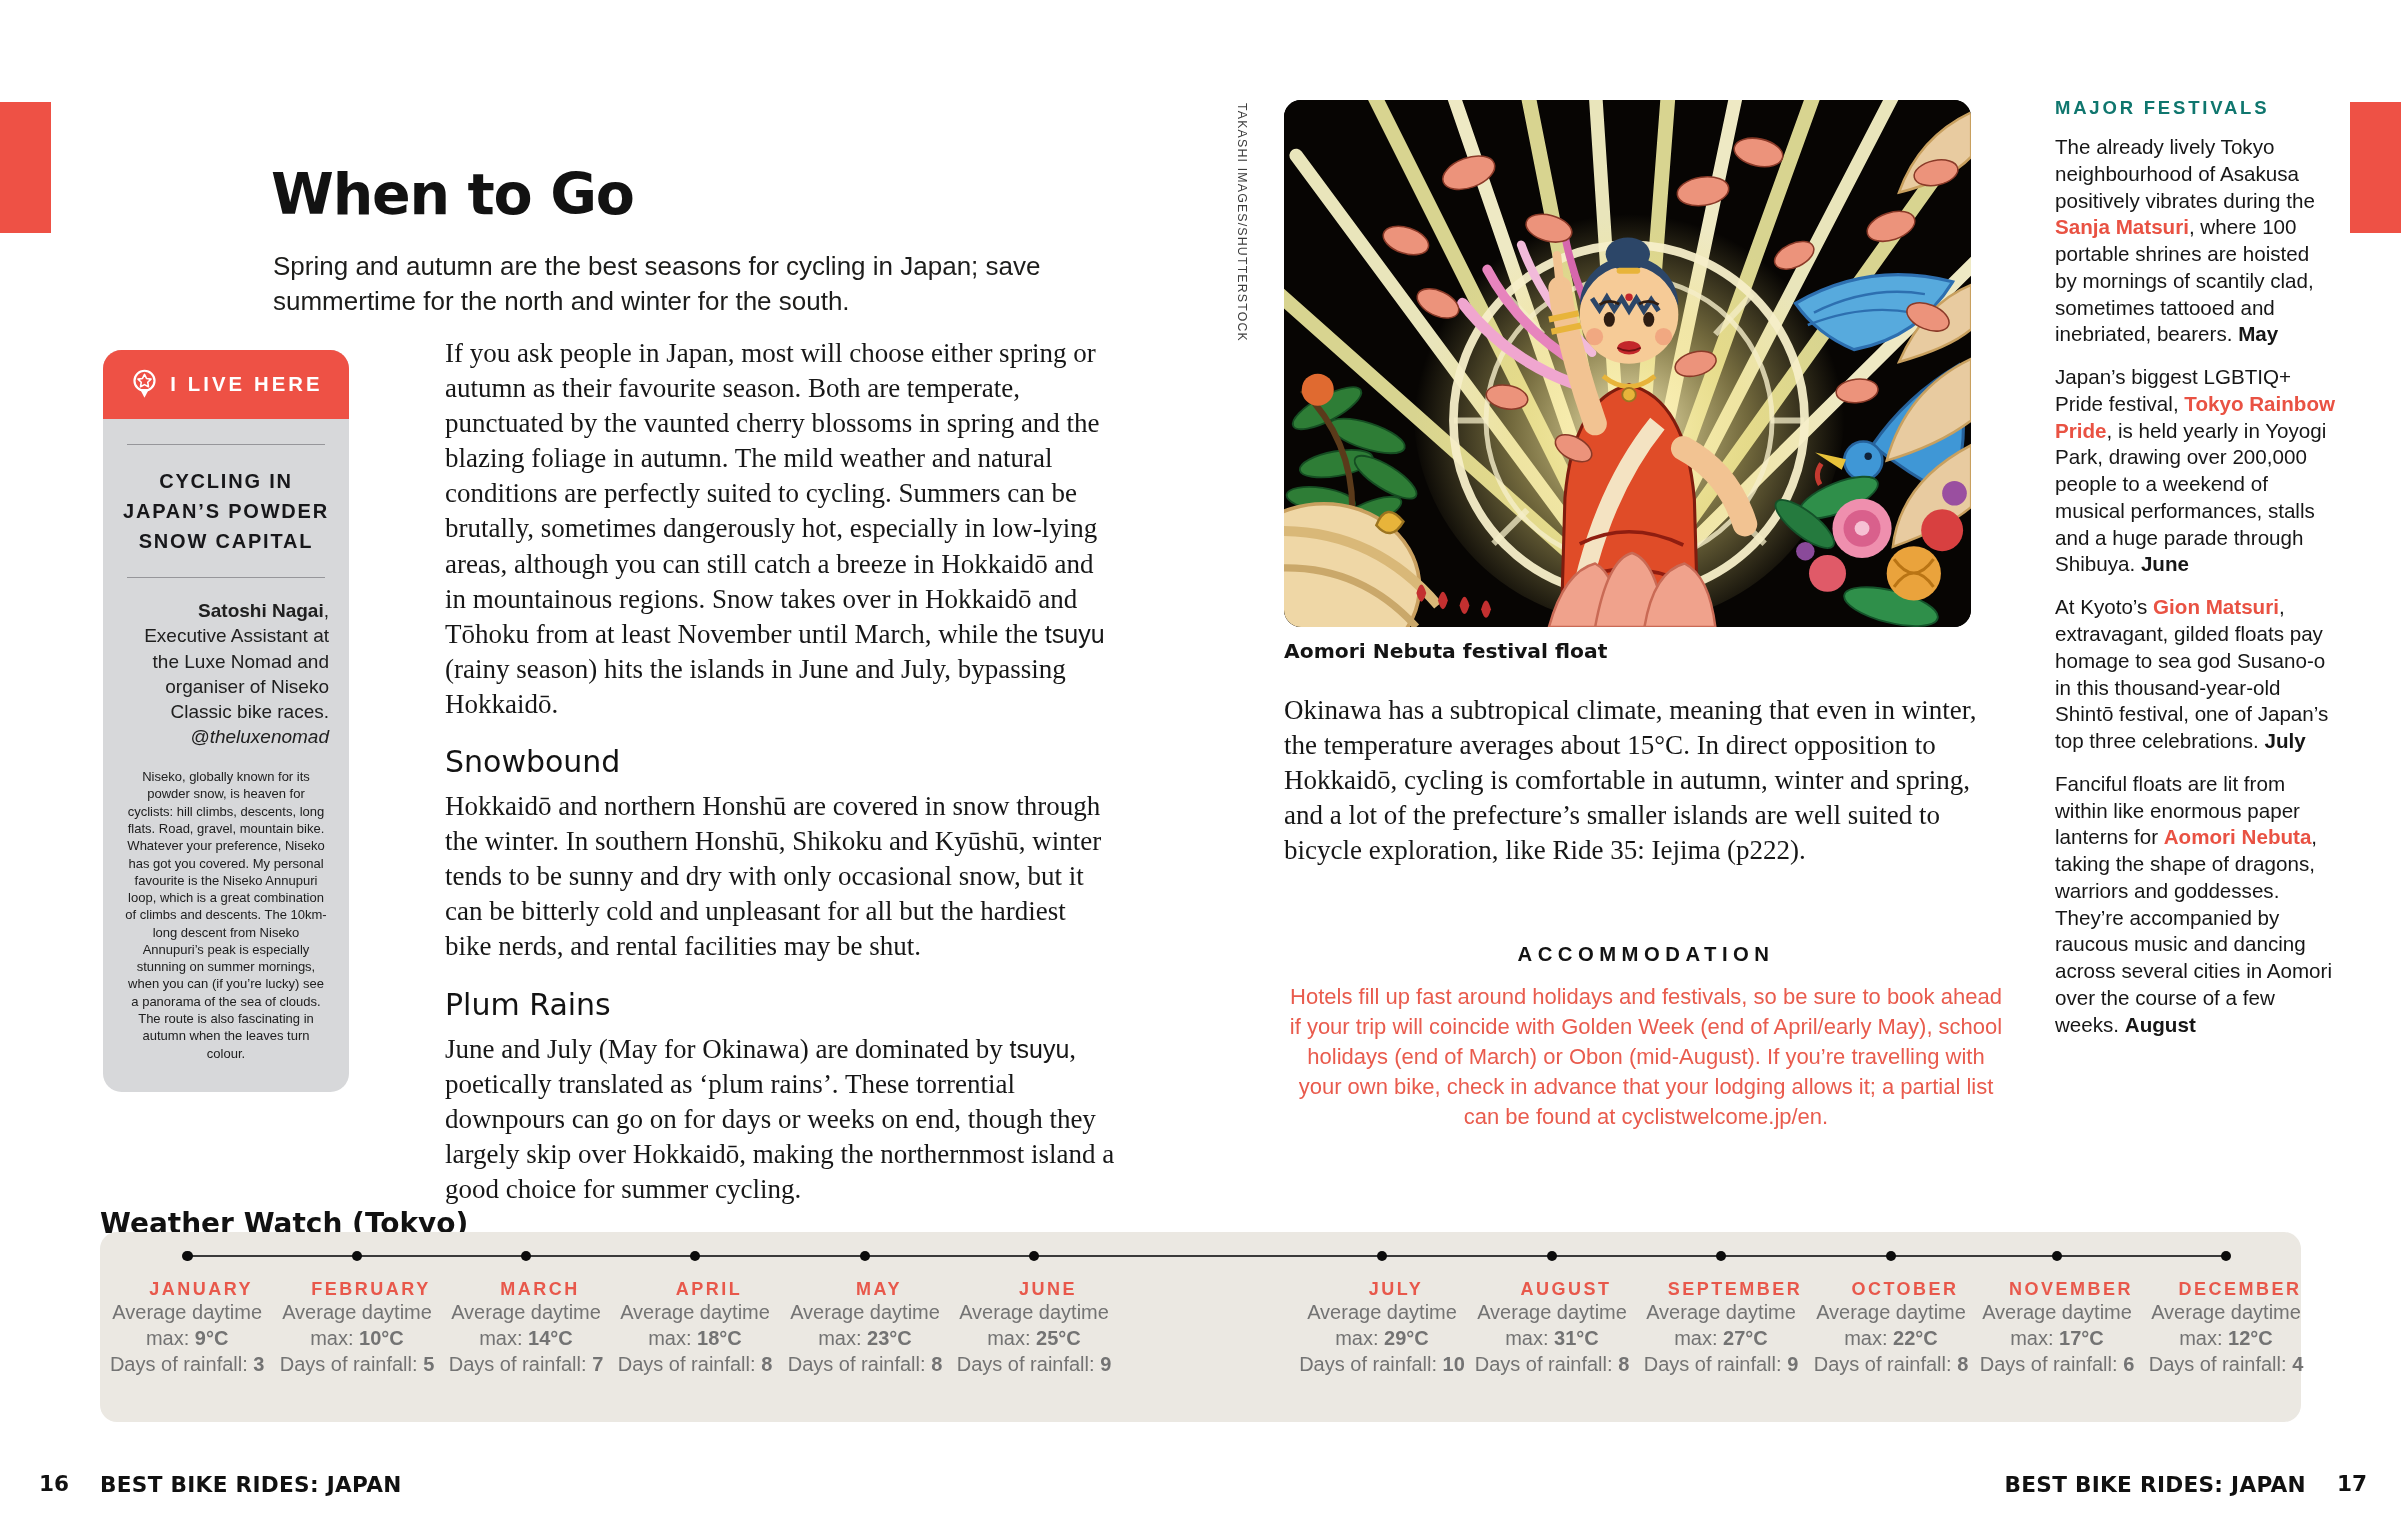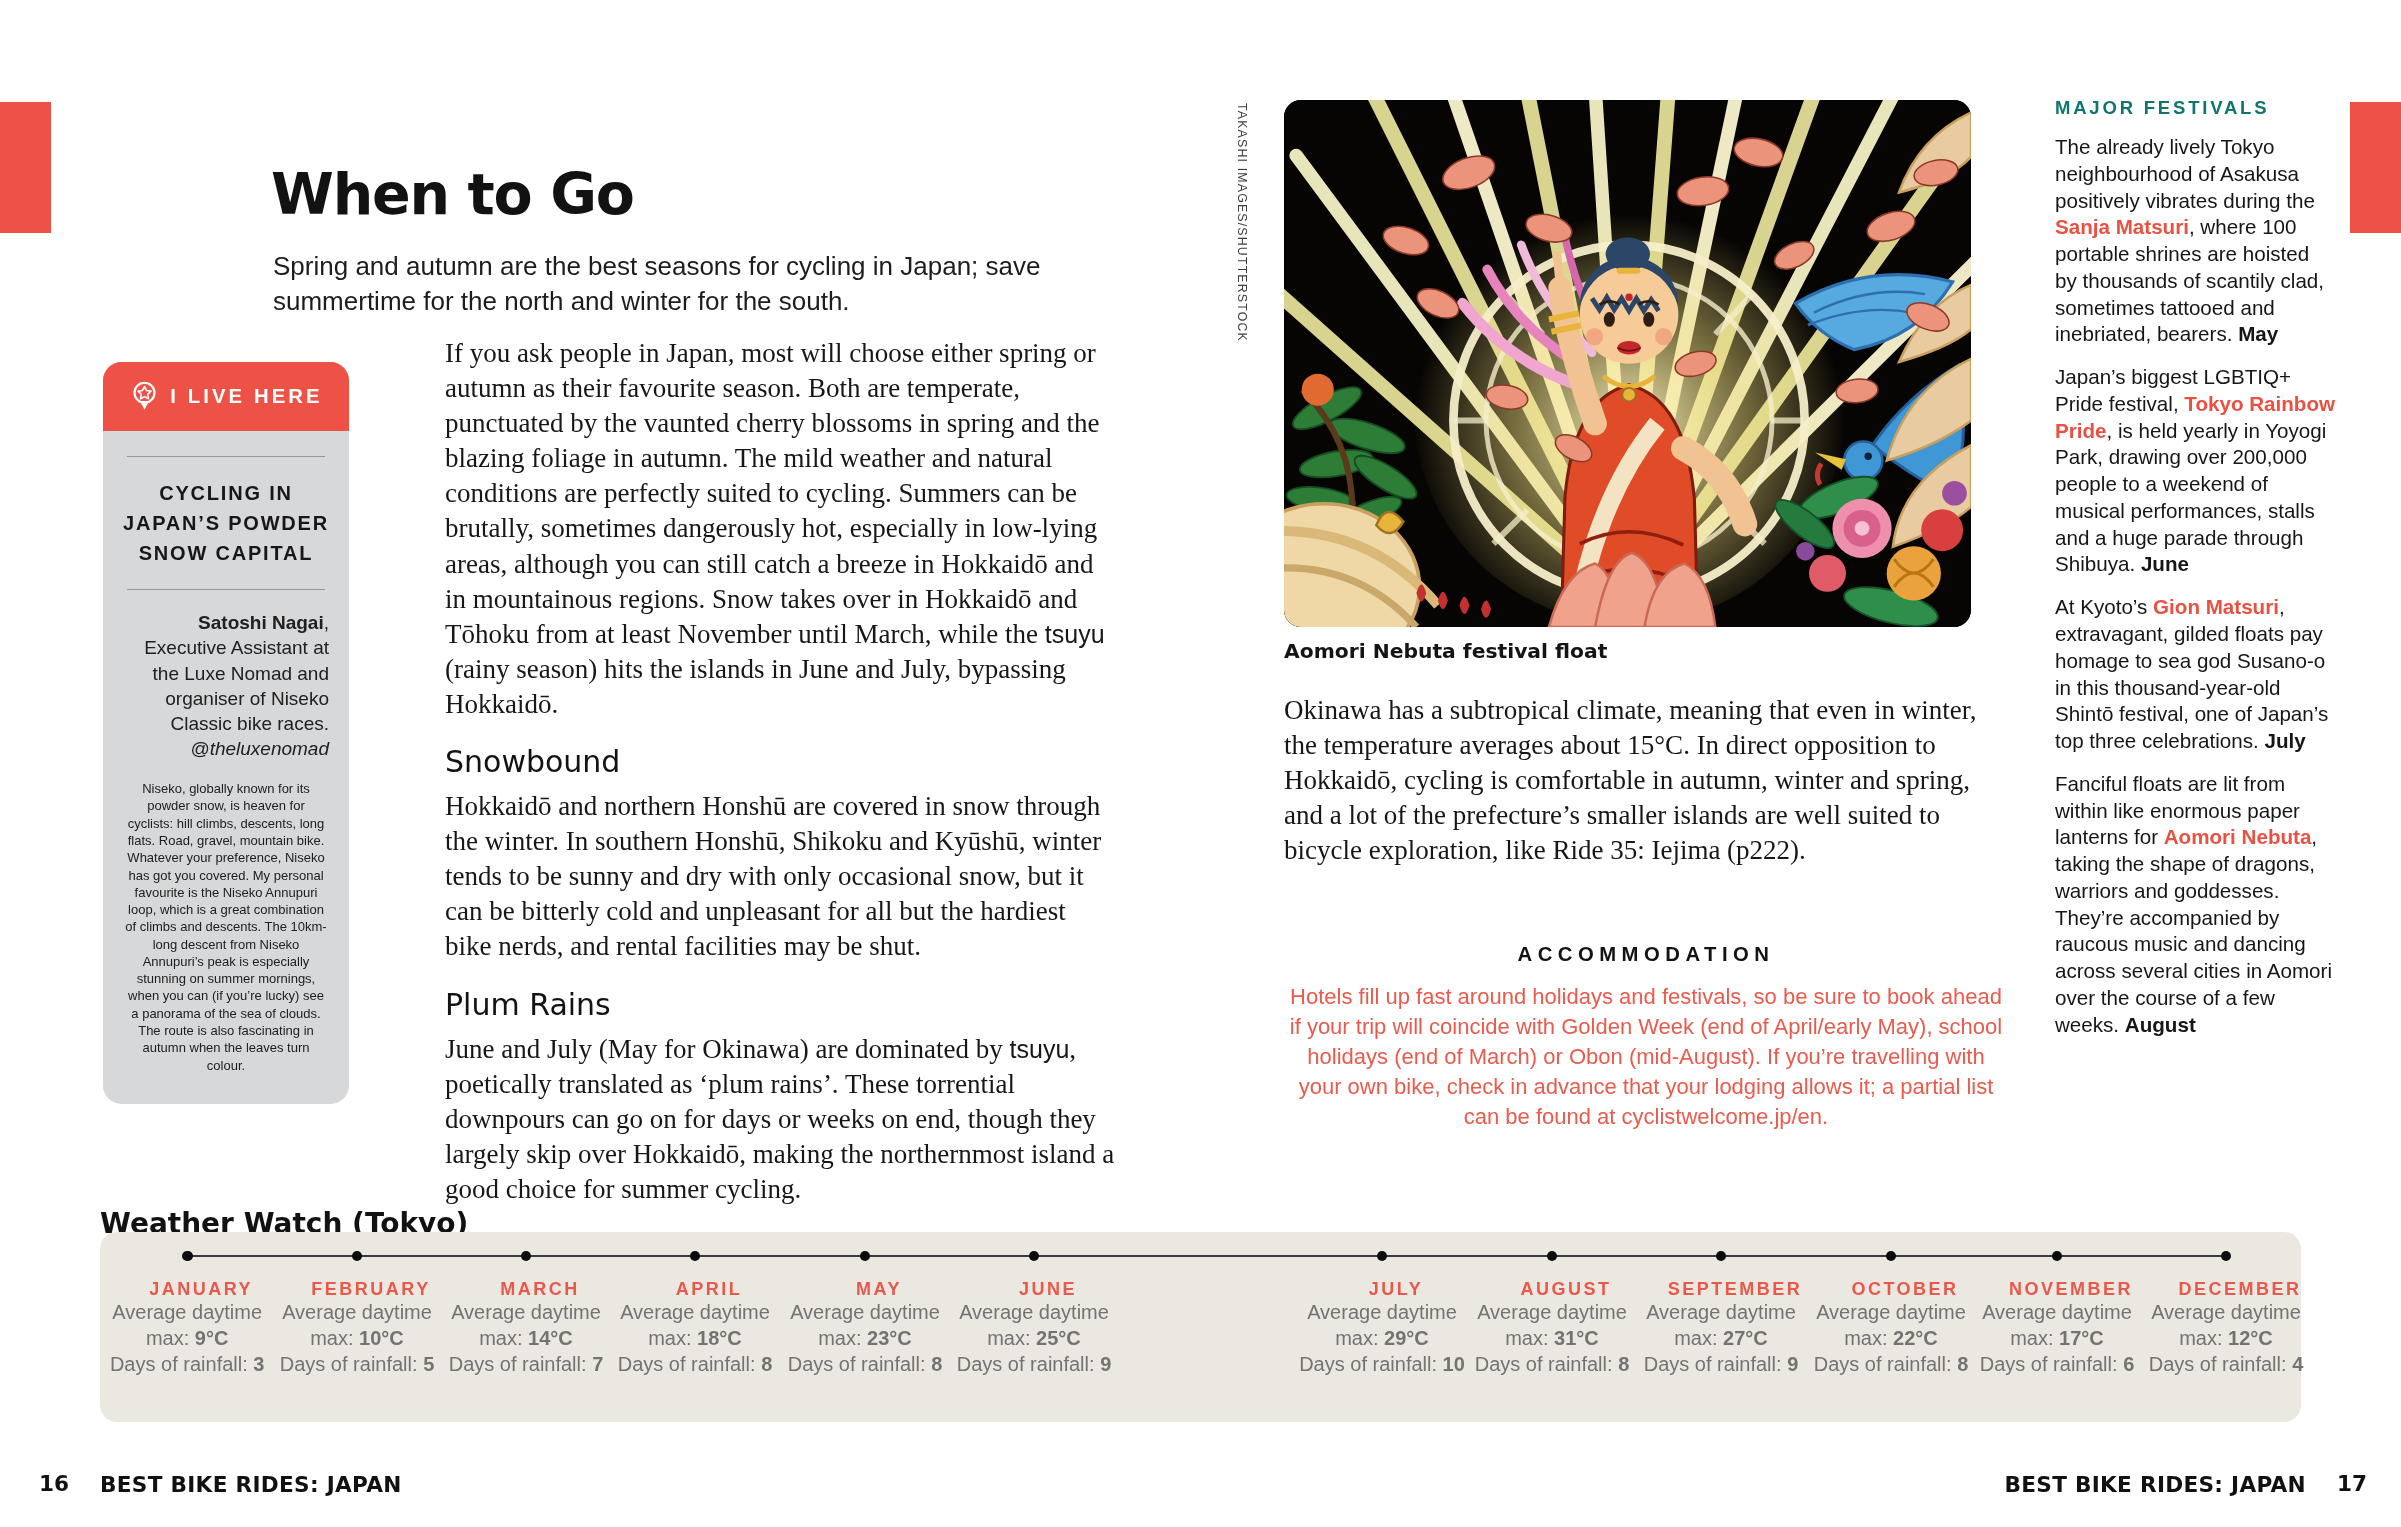--- a/index.html
+++ b/index.html
@@ -17,21 +17,21 @@
   
   .page-title{
     left:271px;top:123px;font-family:"DejaVu Sans","Liberation Sans",sans-serif;
     font-size:57px;font-weight:800;letter-spacing:-1.2px;color:#121212;
   }
   .standfirst{
     left:273px;top:223px;width:795px;font-size:26px;line-height:1.36;color:#1d1d1b;
   }
 
   .live-box{
-    left:103px;top:362px;width:246px;border-radius:18.5px;overflow:hidden;
+    left:103px;top:350px;width:246px;border-radius:18.5px;overflow:hidden;
     background:#d7d8da;
   }
   .live-head{
     background:#ee5145;height:69px;display:flex;align-items:center;justify-content:center;gap:10px;
   }
   .live-head span{
     color:#fff;font-weight:700;font-size:20.3px;letter-spacing:3.1px;
   }
   .live-body{padding:25px 20px 30px 20px;text-align:center;color:#202020;}
   .live-rule{border:0;border-top:1.2px solid #96969a;margin:0 3.7px;}
@@ -310,21 +310,21 @@
   <p class="serif">Okinawa has a subtropical climate, meaning that even in winter, the temperature averages about 15°C. In direct opposition to Hokkaidō, cycling is comfortable in autumn, winter and spring, and a lot of the prefecture’s smaller islands are well suited to bicycle exploration, like Ride 35: Iejima (p222).</p>
 </div>
 
 <div class="abs accom">
   <h3 class="accom-head">ACCOMMODATION</h3>
   <p class="accom-body">Hotels fill up fast around holidays and festivals, so be sure to book ahead if your trip will coincide with Golden Week (end of April/early May), school holidays (end of March) or Obon (mid-August). If you’re travelling with your own bike, check in advance that your lodging allows it; a partial list can be found at cyclistwelcome.jp/en.</p>
 </div>
 
 <div class="abs festivals">
   <h3 class="fest-head">MAJOR FESTIVALS</h3>
-  <p><span>The already lively Tokyo neighbourhood of Asakusa positively vibrates during the </span><span class="rb">Sanja Matsuri</span><span>, where 100 portable shrines are hoisted by thousands of scantily clad, sometimes tattooed and inebriated, bearers. </span><span class="b">May</span></p>
+  <p><span>The already lively Tokyo neighbourhood of Asakusa positively vibrates during the </span><span class="rb">Sanja Matsuri</span><span>, where 100 portable shrines are hoisted by mornings of scantily clad, sometimes tattooed and inebriated, bearers. </span><span class="b">May</span></p>
   <p><span>Japan’s biggest LGBTIQ+ Pride festival, </span><span class="rb">Tokyo Rainbow Pride</span><span>, is held yearly in Yoyogi Park, drawing over 200,000 people to a weekend of musical performances, stalls and a huge parade through Shibuya. </span><span class="b">June</span></p>
   <p><span>At Kyoto’s </span><span class="rb">Gion Matsuri</span><span>, extravagant, gilded floats pay homage to sea god Susano-o in this thousand-year-old Shintō festival, one of Japan’s top three celebrations. </span><span class="b">July</span></p>
   <p><span>Fanciful floats are lit from within like enormous paper lanterns for </span><span class="rb">Aomori Nebuta</span><span>, taking the shape of dragons, warriors and goddesses. They’re accompanied by raucous music and dancing across several cities in Aomori over the course of a few weeks. </span><span class="b">August</span></p>
 </div>
 
 <h2 class="abs weather-title">Weather Watch (Tokyo)</h2>
 
 <div class="abs band">
   <div class="timeline"></div>
 

